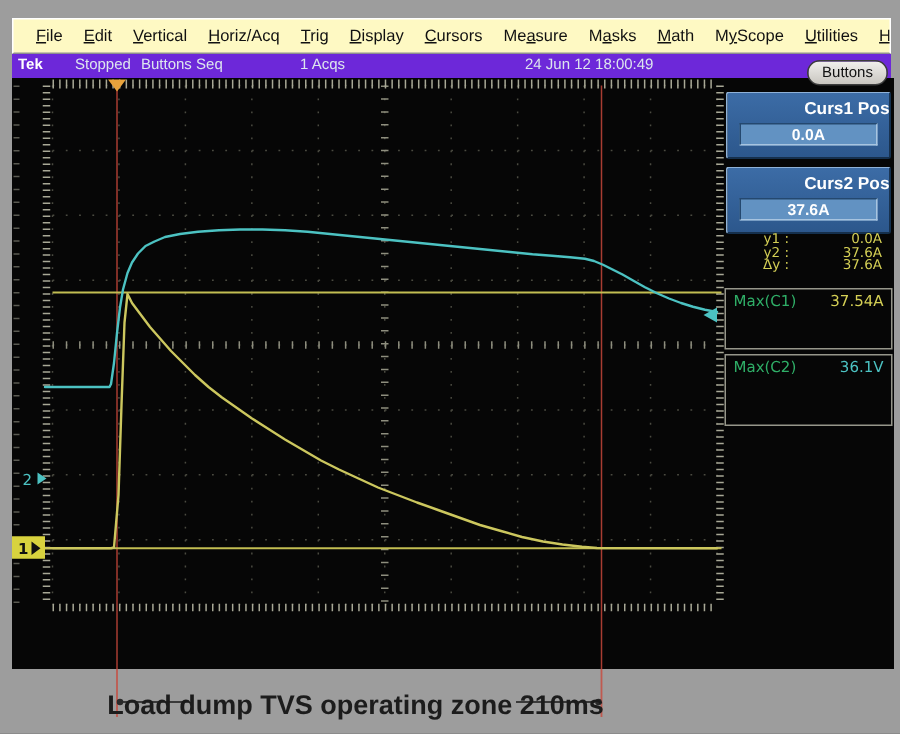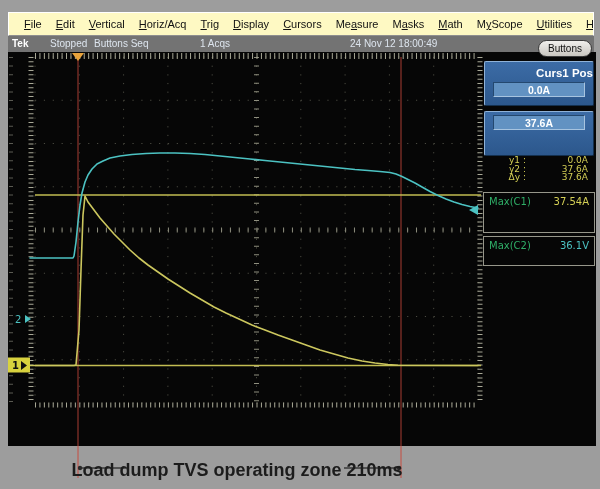--- a/index.html
+++ b/index.html
@@ -7,21 +7,21 @@
   *{box-sizing:border-box;}
   .app{position:absolute;left:0;top:0;width:600px;height:489px;}
 
   
   .menubar{position:absolute;left:8px;top:12px;width:586px;height:24px;background:#fef9c3;
            border:1px solid #fff;border-bottom:1px solid #8f8f8f;display:flex;align-items:center;
            padding-left:8px;white-space:nowrap;overflow:hidden;}
   .menu-item{font-size:11px;color:#111;padding:0 7px;cursor:default;}
 
   
-  .statusbar{position:absolute;left:8px;top:36px;width:586px;height:16px;background:#737373;}
+  .statusbar{position:absolute;left:8px;top:36px;width:586px;height:16px;background:#6d28d9;}
   .statusbar span{position:absolute;top:2px;font-size:10px;color:#dde5ee;}
   .sb-brand{font-weight:bold;color:#ffffff !important;}
   .buttons-btn{position:absolute;left:538px;top:40px;width:54px;height:17px;border-radius:9px;
            background:linear-gradient(#f0efec,#c9c6c0);border:1px solid #3c3c3c;font-size:10px;
            color:#111;text-align:center;line-height:15px;z-index:30;font-family:"Liberation Sans",sans-serif;}
 
   
   .screen{position:absolute;left:8px;top:52px;width:588px;height:394px;background:#060606;z-index:1;}
   svg.overlay{position:absolute;left:0;top:0;width:600px;height:489px;z-index:5;}
 
@@ -83,31 +83,32 @@
       <span class="menu-item">M<u>y</u>Scope</span>
       <span class="menu-item"><u>U</u>tilities</span>
       <span class="menu-item"><u>H</u>elp</span>
     </div>
 
   <div class="statusbar">
     <span class="sb-brand" style="left:4px">Tek</span>
     <span style="left:42px">Stopped</span>
     <span style="left:86px">Buttons Seq</span>
     <span style="left:192px">1 Acqs</span>
-    <span style="left:342px">24 Nov 12 18:00:49</span>
+    <span style="left:342px">24 Jun 12 18:00:49</span>
   </div>
   <div class="buttons-btn">Buttons</div>
 
   <div class="screen"></div>
 
   <div class="ctrl-box" style="top:61px">
     <div class="ctrl-title">Curs1 Pos</div>
     <div class="ctrl-value">0.0A</div>
   </div>
   <div class="ctrl-box" style="top:111px">
+    <div class="ctrl-title">Curs2 Pos</div>
     <div class="ctrl-value">37.6A</div>
   </div>
 
   <div class="cursor-readout">
     <div class="cr-row">
       <span class="cr-name">y1 :</span>
       <span class="cr-val">0.0A</span>
     </div>
     <div class="cr-row">
       <span class="cr-name">y2 :</span>
@@ -116,21 +117,21 @@
     <div class="cr-row">
       <span class="cr-name">Δy :</span>
       <span class="cr-val">37.6A</span>
     </div>
   </div>
 
   <div class="meas-box" style="top:192px;height:41px">
     <span class="meas-label">Max(C1)</span>
     <span class="meas-value val-yellow">37.54A</span>
   </div>
-  <div class="meas-box" style="top:236px;height:30px">
+  <div class="meas-box" style="top:236px;height:48px">
     <span class="meas-label">Max(C2)</span>
     <span class="meas-value val-cyan">36.1V</span>
   </div>
 
 
   <div class="bottomband"></div>
   <div class="annotation-text">Load dump TVS operating zone  210ms</div>
 
   <svg class="overlay" id="wave" viewBox="0 0 600 489">
       <line x1="35" y1="57" x2="478" y2="57" stroke="#4a4a40" stroke-width="1" stroke-dasharray="1.2 7.66"></line>

